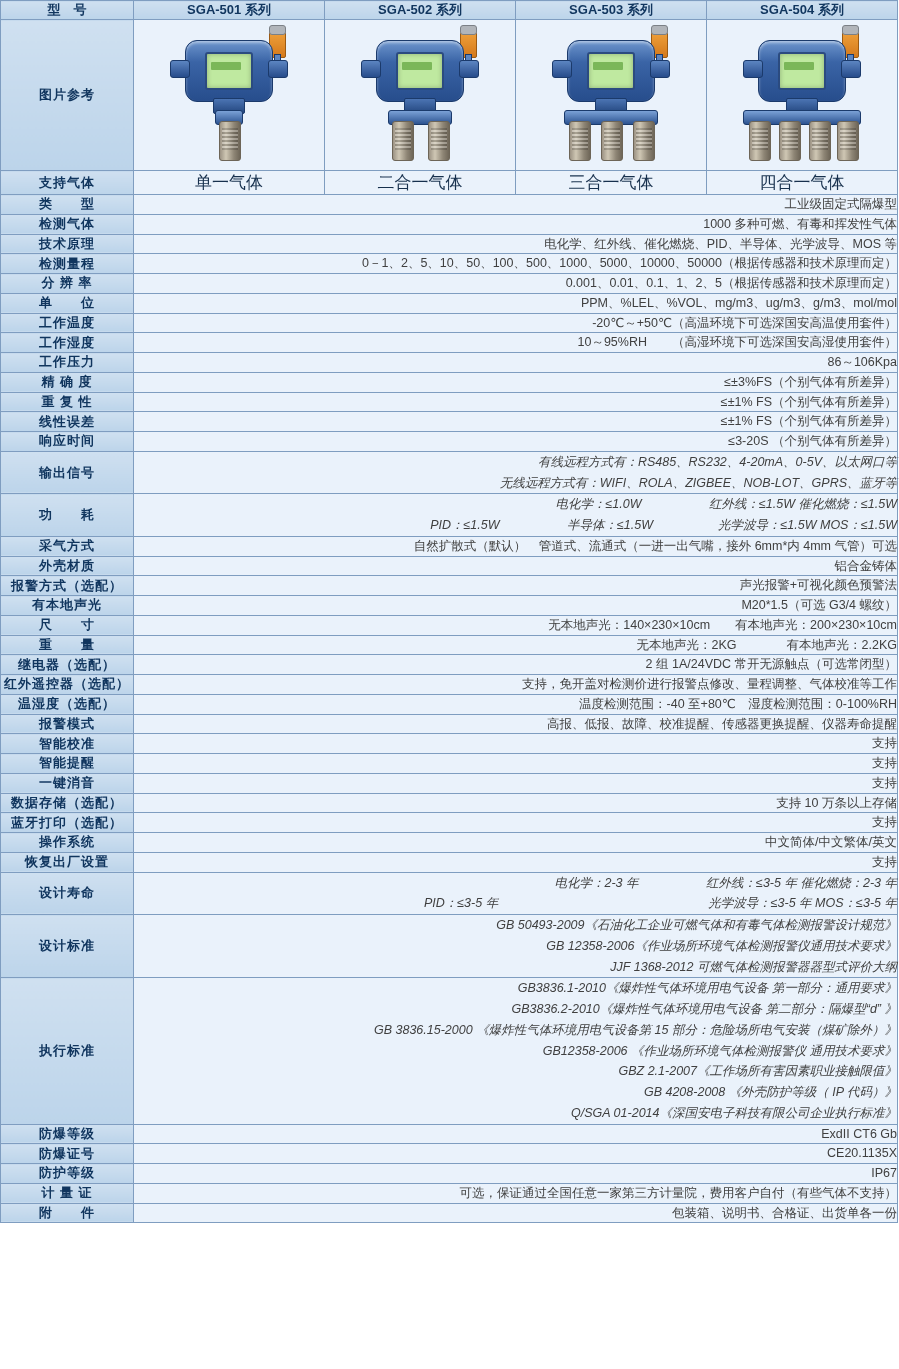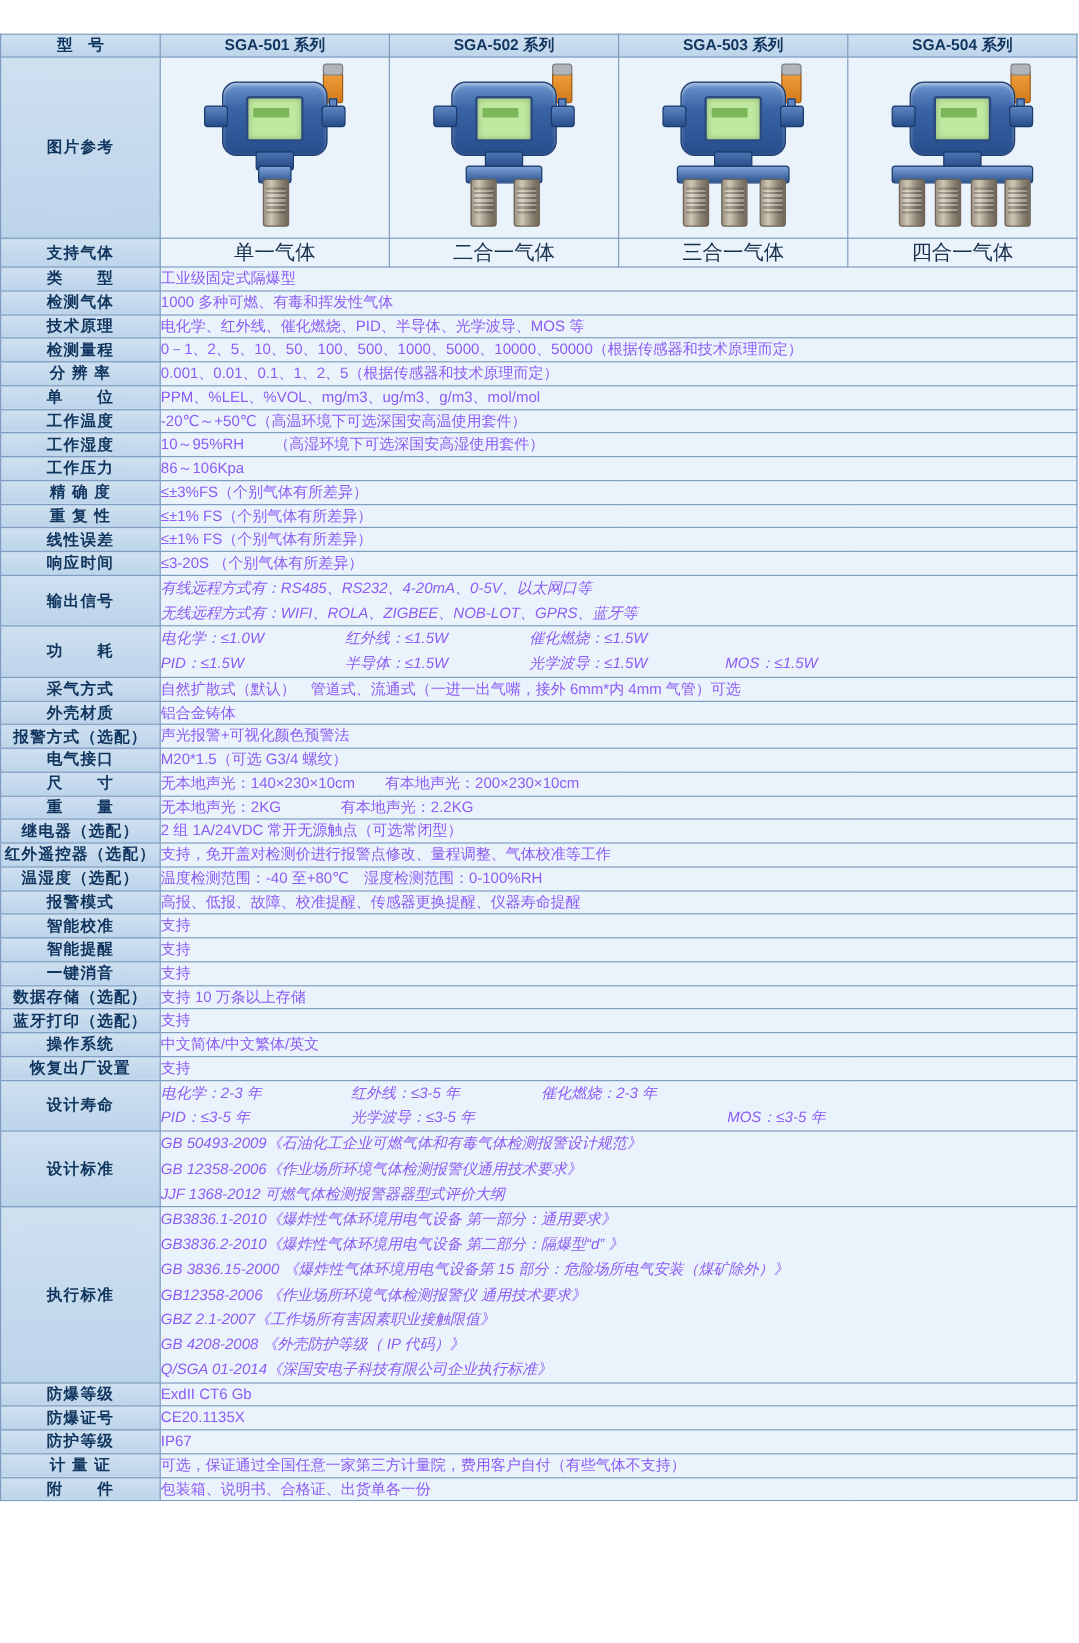--- a/index.html
+++ b/index.html
@@ -1,26 +1,26 @@
 <!DOCTYPE html>
 <html><head>
 <meta charset="utf-8">
 <style>
   html,body{margin:0;padding:0;background:#fff;}
   body{width:899px;font-family:"Liberation Sans","DejaVu Sans",sans-serif;font-size:12.5px;color:#111;}
-  table.spec{border-collapse:collapse;width:822px;table-layout:fixed;margin-top:28px;}
+  table.spec{border-collapse:collapse;width:822px;table-layout:fixed;}
   table.spec td{border:1px solid #7f9dc0;padding:0;vertical-align:middle;}
   td.lbl{
     width:133px;
     background:linear-gradient(to bottom,#cfe0f0,#bcd4ea);
     background-color:#c3d9ee;
     text-align:center;font-weight:bold;color:#10355e;
     font-size:13px;padding:4px 2px;letter-spacing:1px;
   }
-  td.val{background:#eaf2fb;padding:5px 8px;color:#8b5cf6;font-size:12.5px;line-height:1.5;}
+  td.val{background:#eaf2fb;padding:5px 8px;color:#404040;font-size:12.5px;line-height:1.5;text-align:right;}
   td.hdr{
     background:linear-gradient(to bottom,#cfe0f0,#bcd4ea);
     background-color:#c3d9ee;
     text-align:center;font-weight:bold;color:#10355e;font-size:13px;padding:6px 2px;
   }
   td.imgcell{background:#eaf2fb;text-align:center;padding:2px;}
   td.subhdr{background:#eaf2fb;text-align:center;color:#17304d;font-size:17px;padding:5px 2px;}
   .sp{display:inline-block;}
   .multi div{padding:1px 0;font-style:italic;}
   .lifetab span{display:inline-block;}
@@ -252,21 +252,21 @@
       </tr>
   <tr>
         <td class="lbl">外壳材质</td>
         <td class="val" colspan="4">铝合金铸体</td>
       </tr>
   <tr>
         <td class="lbl">报警方式（选配）</td>
         <td class="val" colspan="4">声光报警+可视化颜色预警法</td>
       </tr>
   <tr>
-        <td class="lbl">电气接口</td>
+        <td class="lbl">有本地声光</td>
         <td class="val" colspan="4">M20*1.5（可选 G3/4 螺纹）</td>
       </tr>
   <tr>
         <td class="lbl">尺　　寸</td>
         <td class="val" colspan="4">无本地声光：140×230×10cm　　有本地声光：200×230×10cm</td>
       </tr>
   <tr>
         <td class="lbl">重　　量</td>
         <td class="val" colspan="4">无本地声光：2KG　　　　有本地声光：2.2KG</td>
       </tr>

